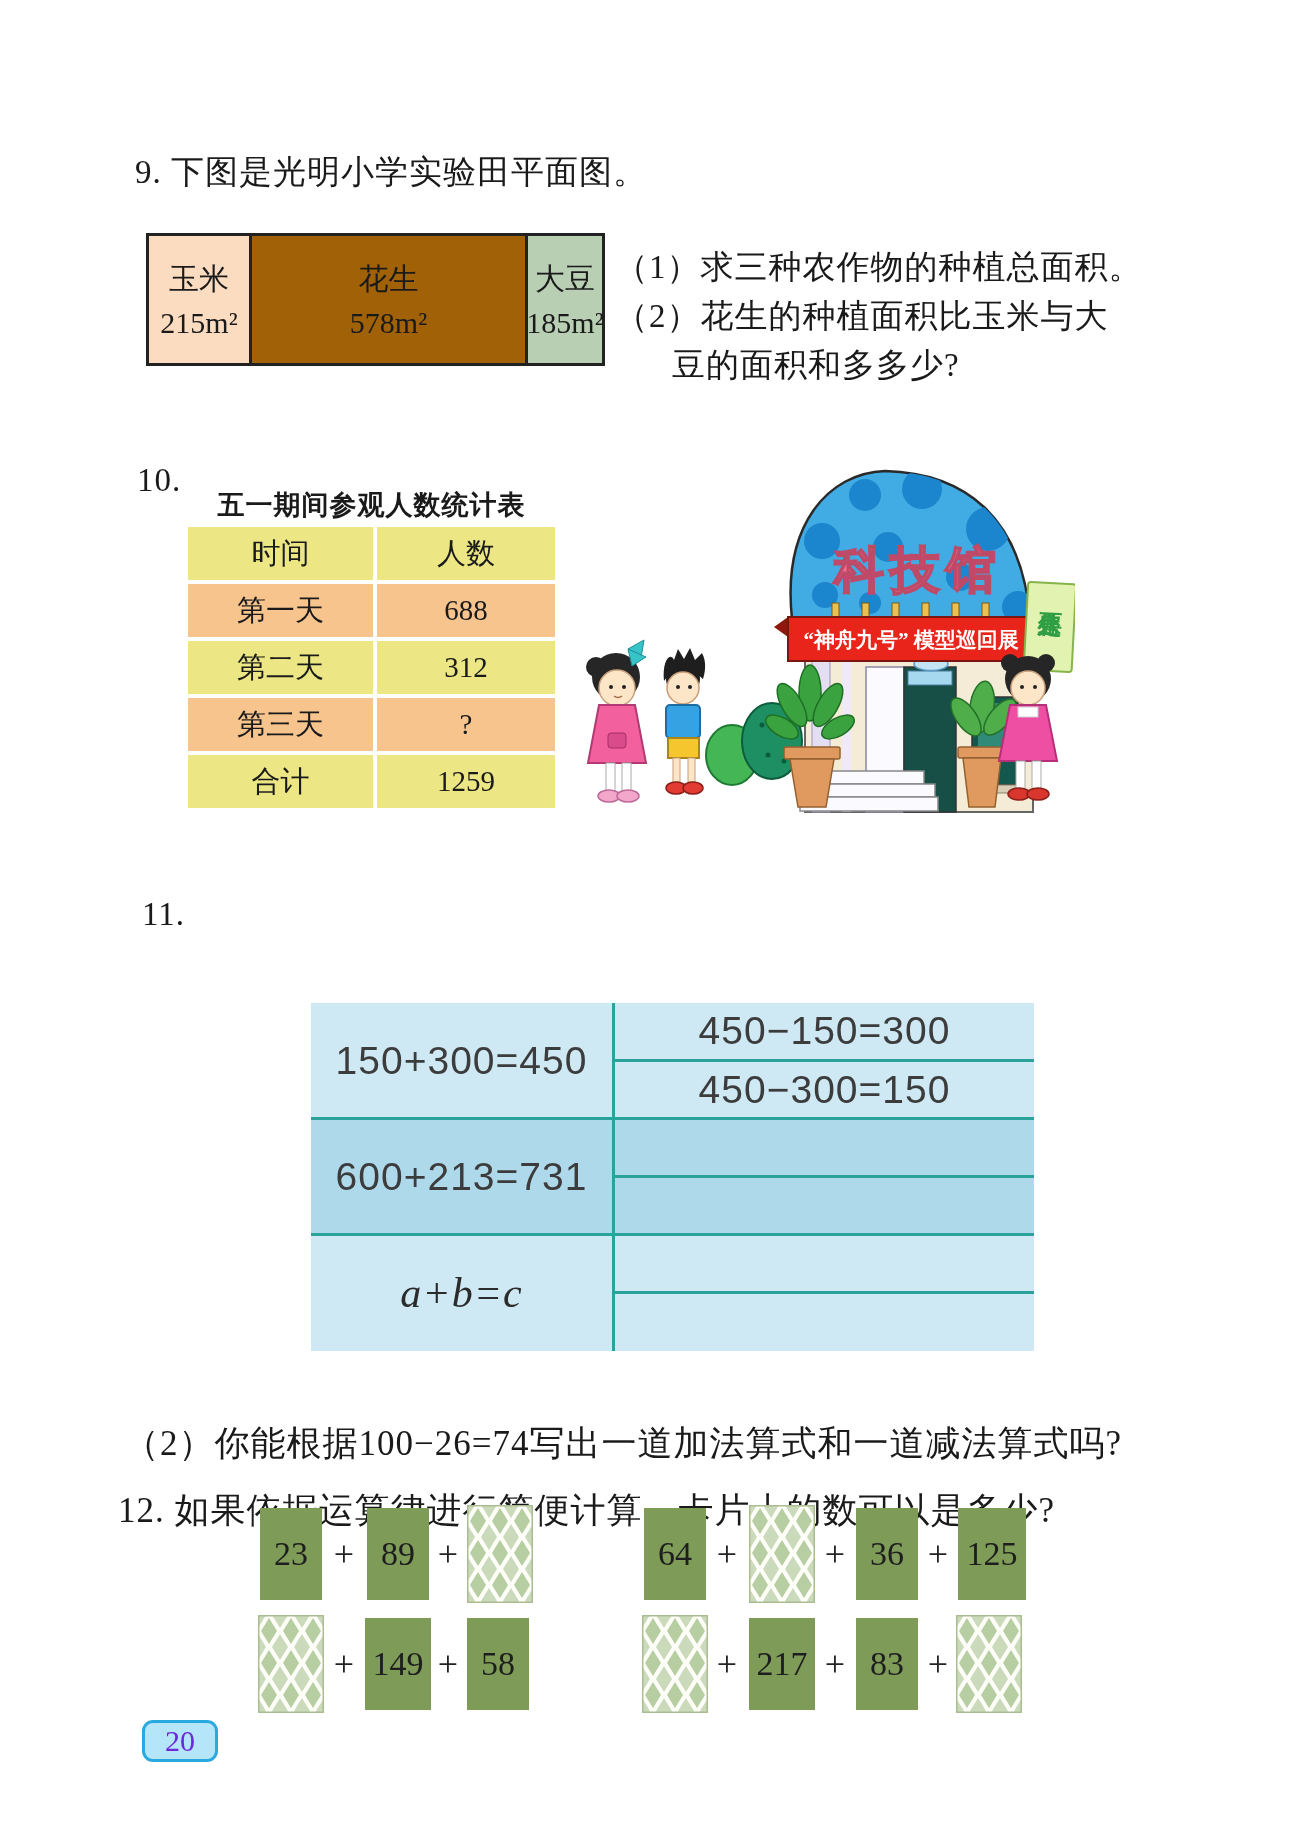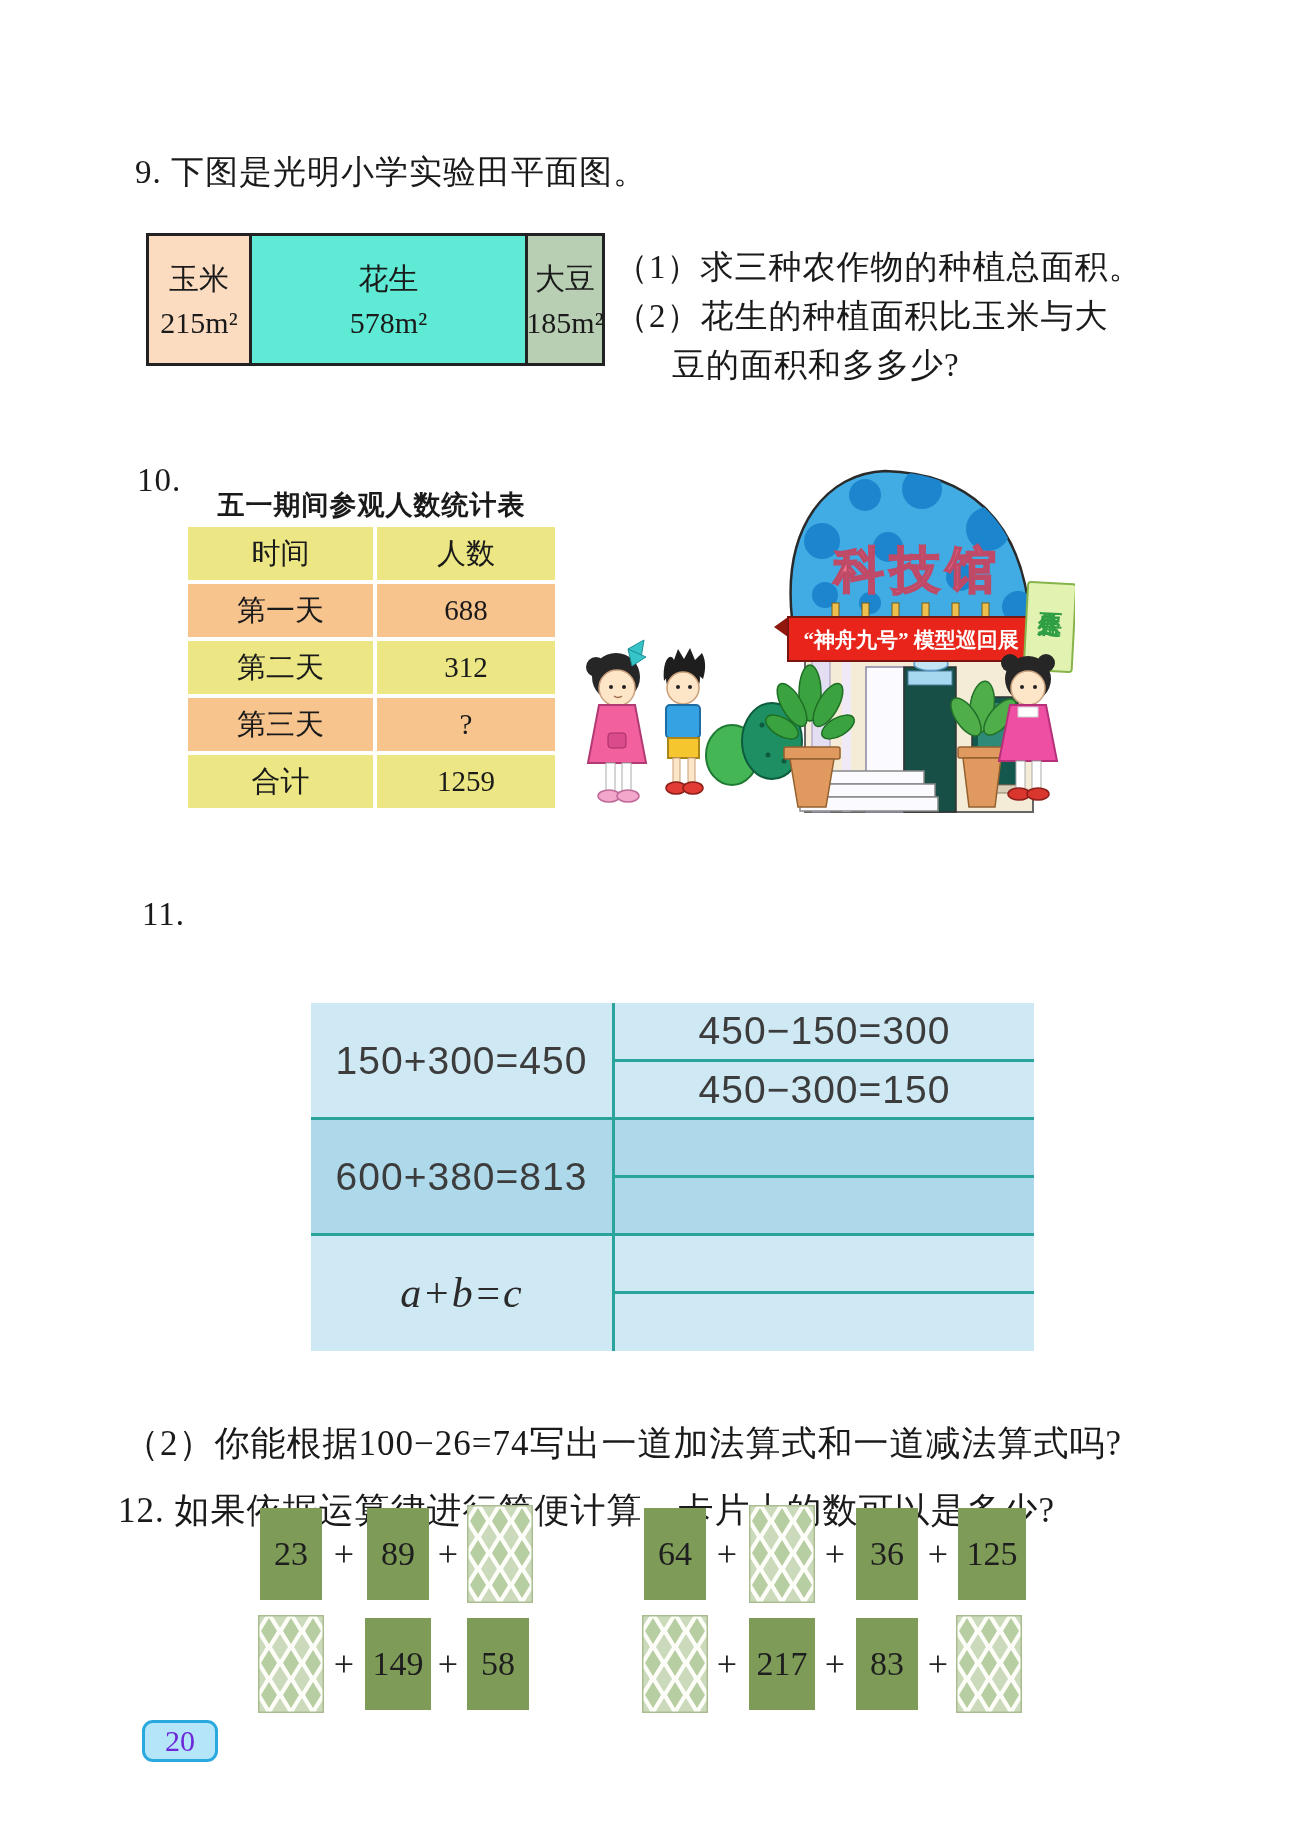--- a/index.html
+++ b/index.html
@@ -50,21 +50,21 @@
 
 <div class="page">
 
   <div class="abs zh" style="left:135px;top:150px">9. 下图是光明小学实验田平面图。</div>
 
   <div class="abs fieldbox" style="left:146px;top:233px;width:459px;height:133px">
     <div class="fieldcell" style="width:103px;background:#fcdcc0;border-right:3px solid #222">
       <div class="fname">玉米</div>
       <div class="farea">215m²</div>
     </div>
-    <div class="fieldcell" style="flex:1;background:#5eead4;border-right:3px solid #222">
+    <div class="fieldcell" style="flex:1;background:#a16207;border-right:3px solid #222">
       <div class="fname">花生</div>
       <div class="farea">578m²</div>
     </div>
     <div class="fieldcell" style="width:74px;background:#b9cfb4">
       <div class="fname">大豆</div>
       <div class="farea">185m²</div>
     </div>
   </div>
 
   <div class="abs zh" style="left:615px;top:245px">（1）求三种农作物的种植总面积。</div>
@@ -239,21 +239,21 @@
     <div class="grp g3"></div>
     <div class="vline"></div>
     <div class="hline" style="top:114px"></div>
     <div class="hline" style="top:230px"></div>
     <div class="hline2" style="top:56px"></div>
     <div class="hline2" style="top:172px"></div>
     <div class="hline2" style="top:288px"></div>
     <div class="eq lft" style="top:0">150+300=450</div>
     <div class="eq rt" style="top:0">450−150=300</div>
     <div class="eq rt" style="top:59px">450−300=150</div>
-    <div class="eq lft" style="top:116px">600+380=813</div>
+    <div class="eq lft" style="top:116px">600+213=731</div>
     <div class="eq lft abc" style="top:232px">a+b=c</div>
   </div>
 
   <div class="abs zh" style="left:124px;top:1420px;font-size:35px">（2）你能根据100−26=74写出一道加法算式和一道减法算式吗?</div>
 
   <div class="abs zh" style="left:118px;top:1487px;font-size:35px">12. 如果依据运算律进行简便计算，卡片上的数可以是多少?</div>
 
   <div class="card" style="left:260px;top:1508px">23</div>
   <div class="plus" style="left:326px;top:1508px">+</div>
   <div class="card" style="left:367px;top:1508px">89</div>

